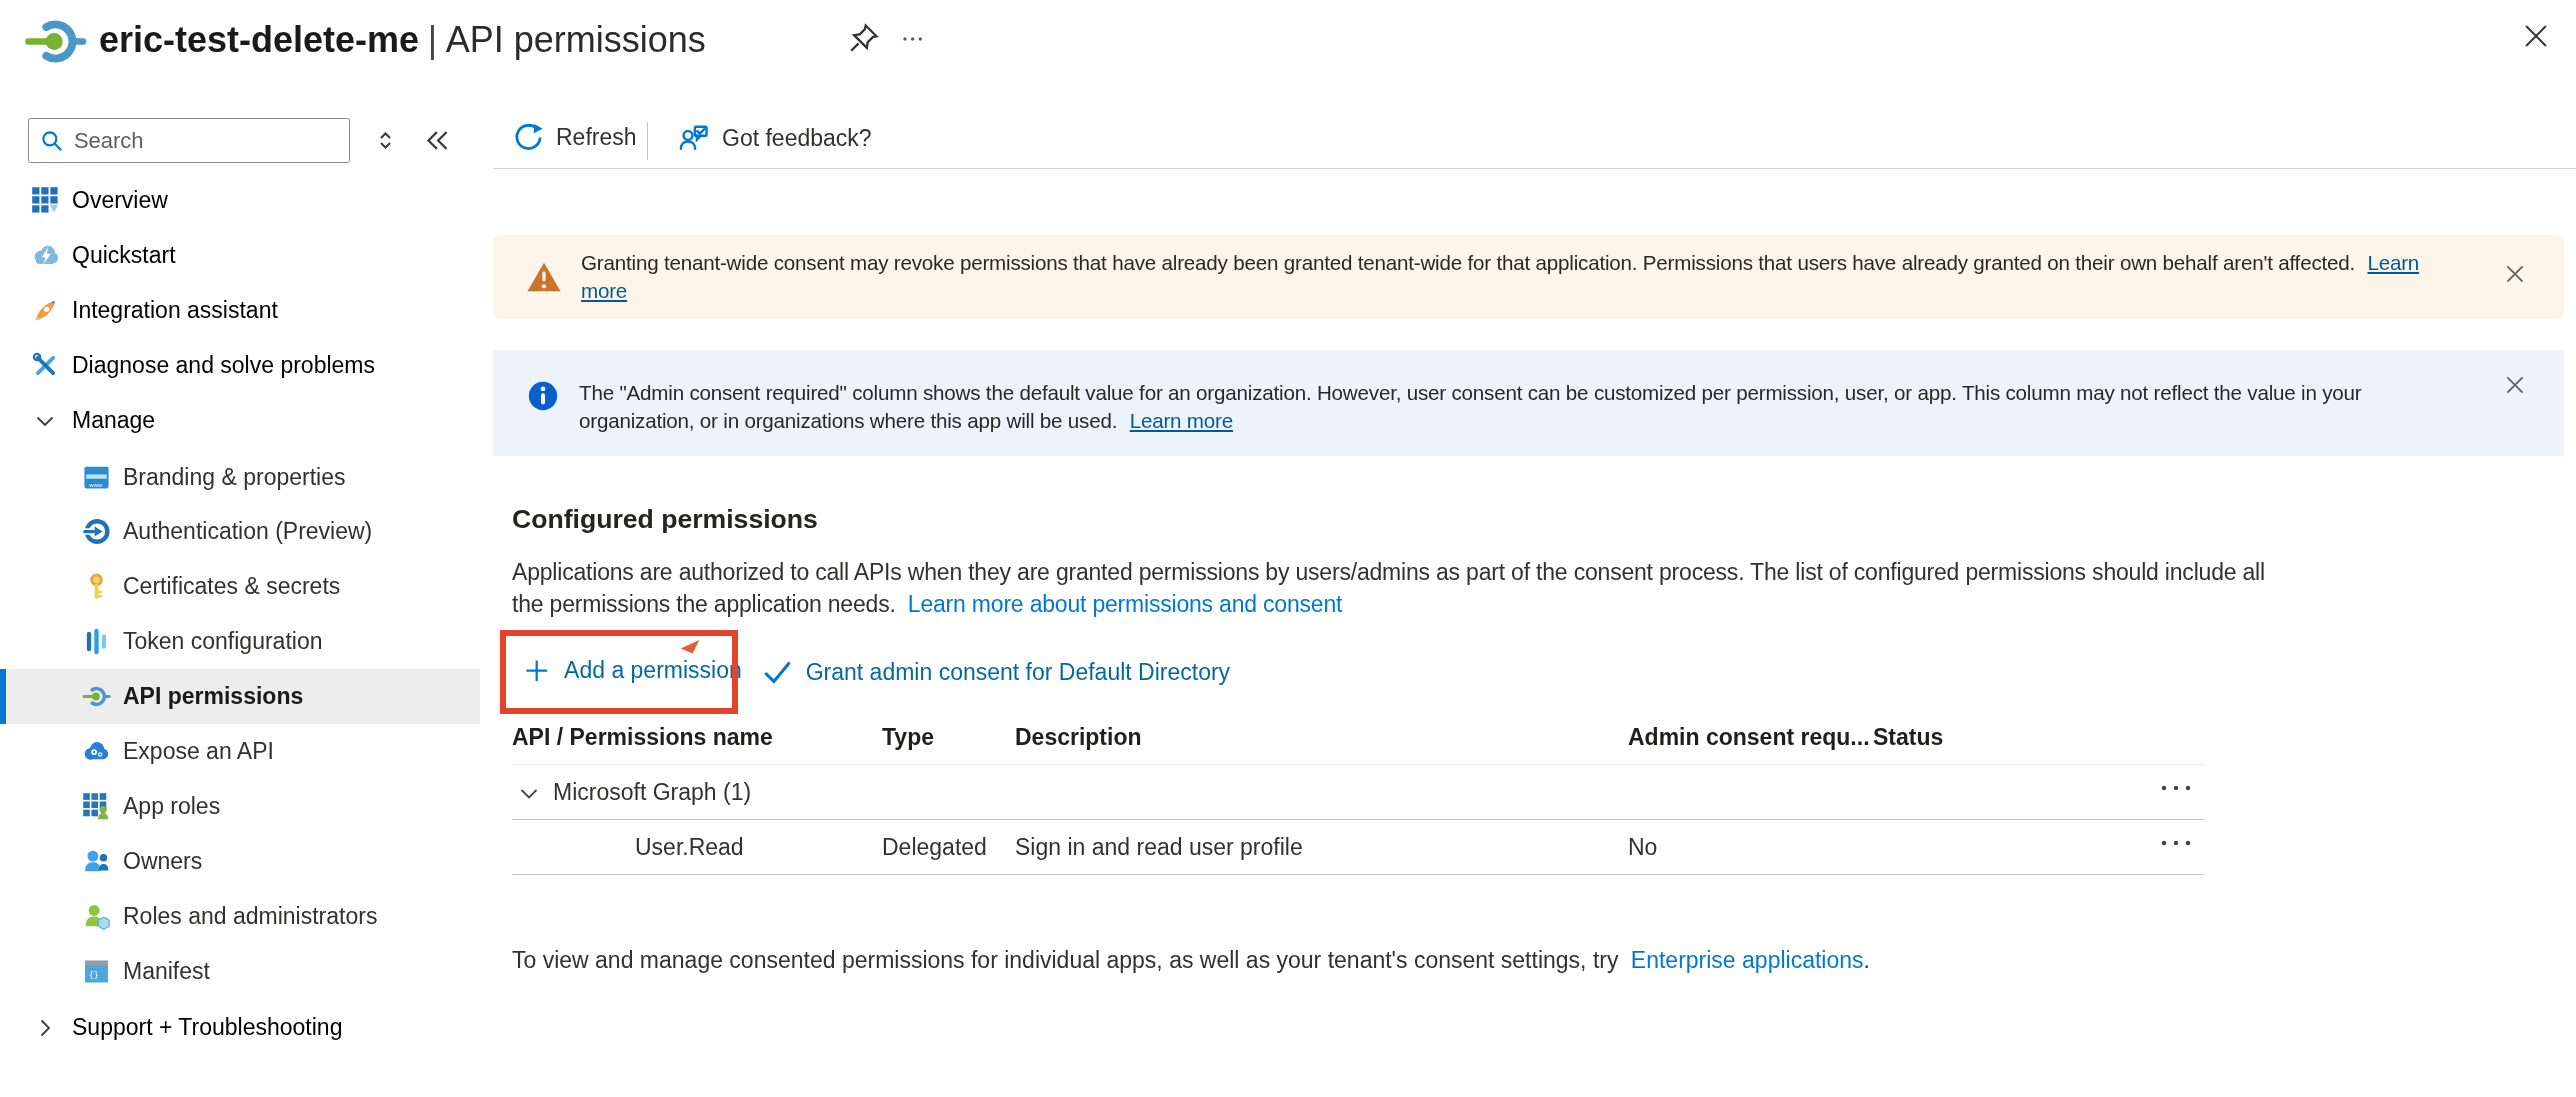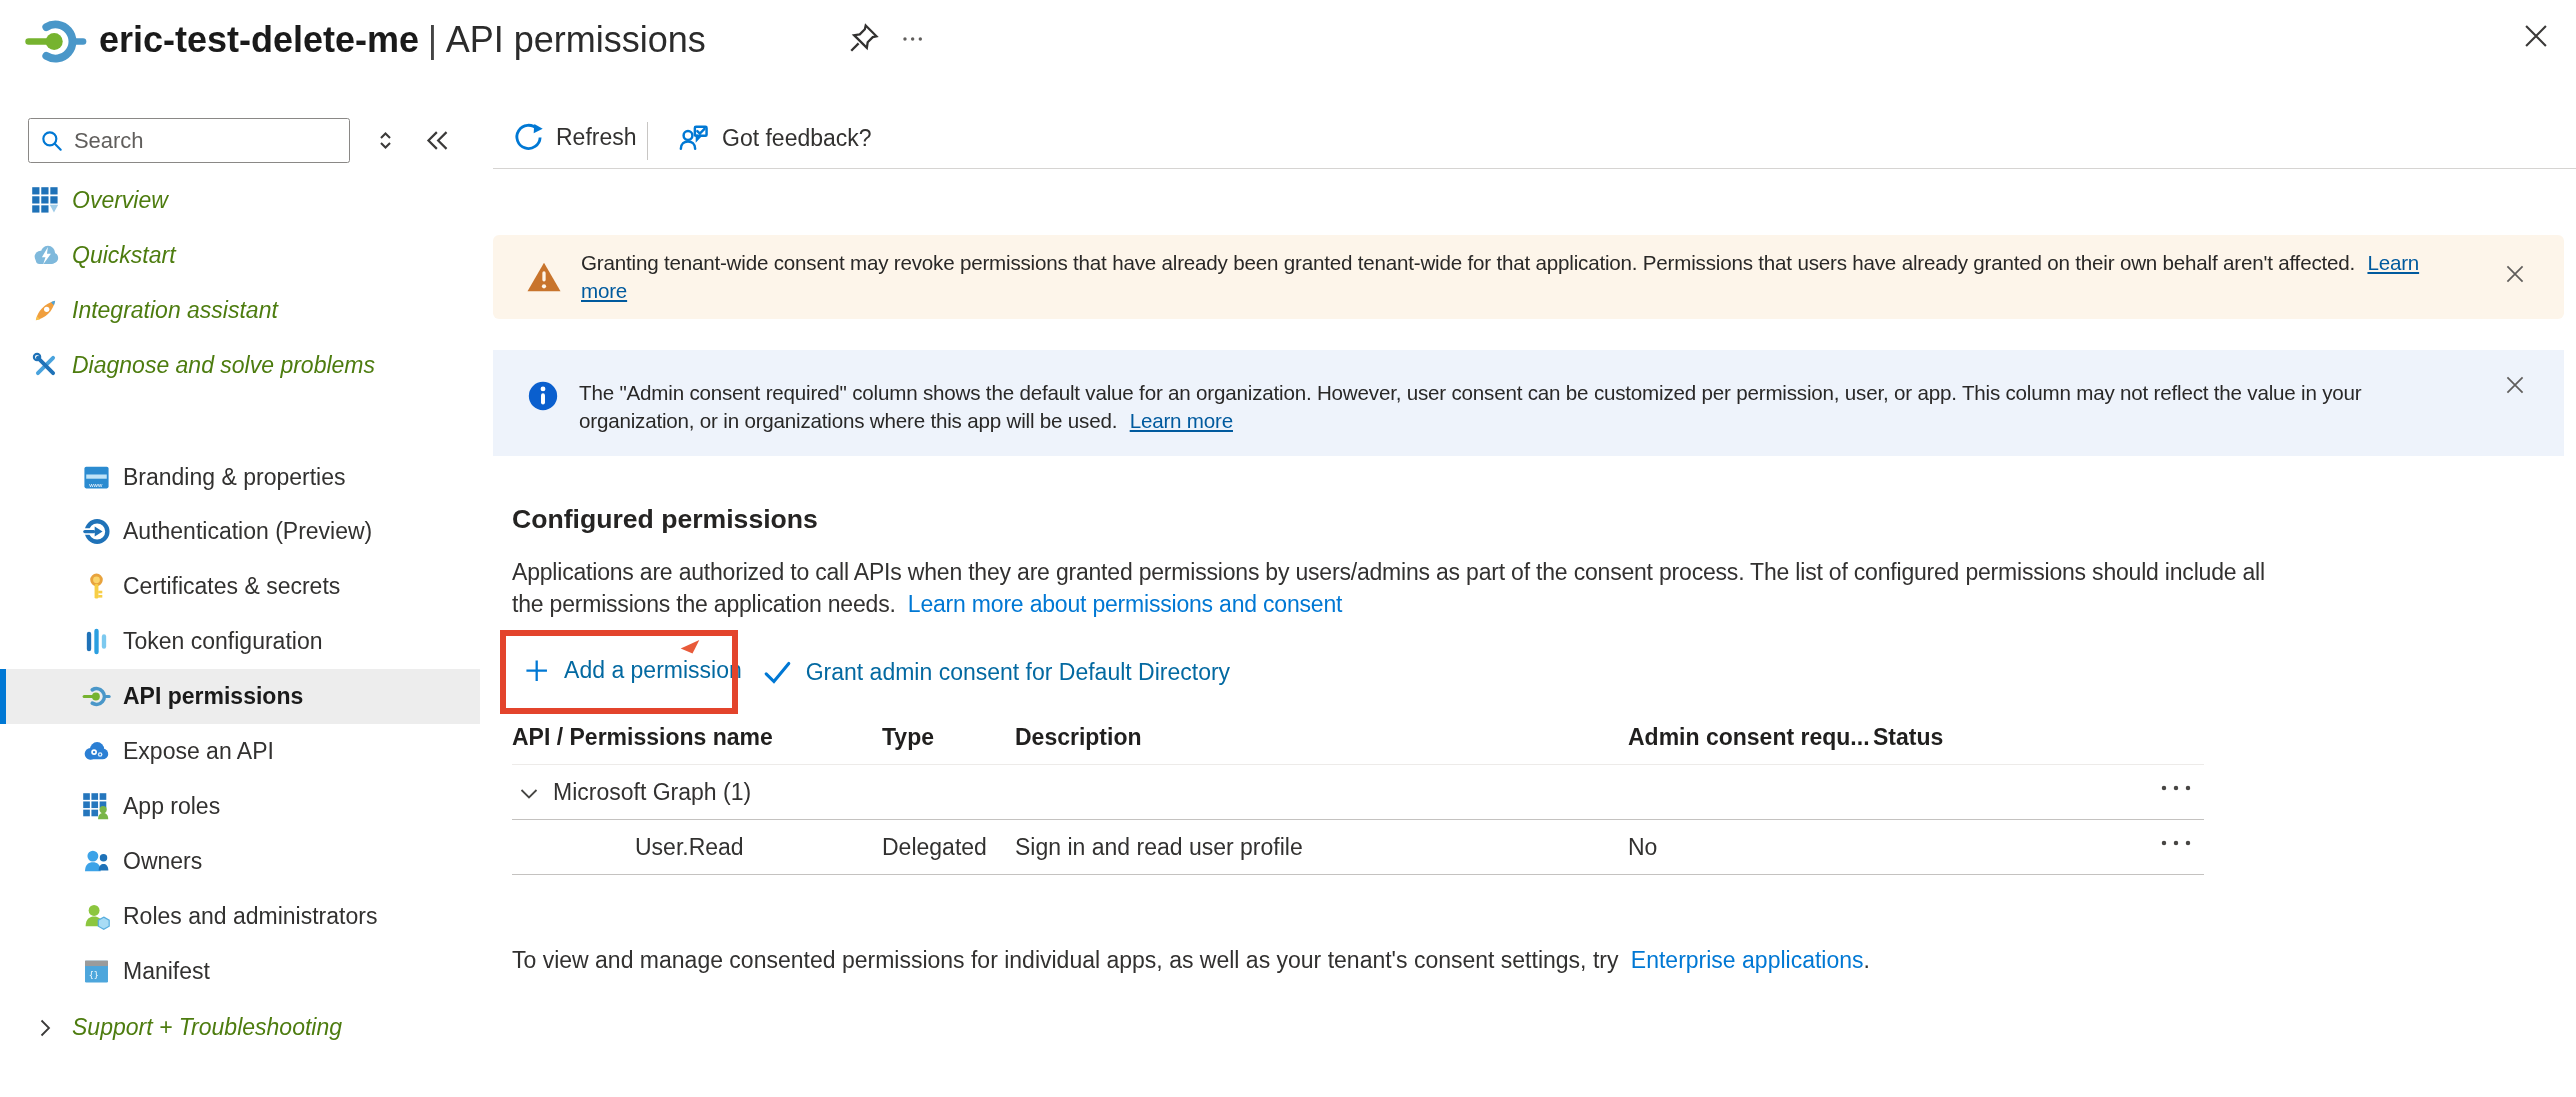--- a/index.html
+++ b/index.html
@@ -15,21 +15,21 @@
   .page-title .blade { font-weight:400; color:#2b2b2b; }
 
   
   .sidebar { position:absolute; left:0; top:86px; width:480px; height:1012px; background:#fff; }
   .searchbox { position:absolute; left:28px; top:32px; width:322px; height:45px; border:1.7px solid #8a8886; border-radius:2.6px; display:flex; align-items:center; padding:0 10.3px; gap:8.6px; background:#fff; }
   .searchbox input { border:none; outline:none; font-size:22px; color:#a16207; width:100%; font-family:inherit; }
   .searchbox input::placeholder { color:#605e5c; }
   .nav-item { position:absolute; left:0; width:480px; height:55px; display:flex; align-items:center; cursor:pointer; }
   .nav-item .ic { position:absolute; left:31px; width:29px; height:29px; }
   .nav-item .ic-sub { position:absolute; left:82px; width:29px; height:29px; }
-  .nav-item .lbl { position:absolute; left:72px; font-size:23px; color:#4d7c0f; white-space:nowrap;font-style:italic; }
+  .nav-item .lbl { position:absolute; left:72px; font-size:23px; color:#000000; white-space:nowrap; }
   .nav-item .lbl-sub { position:absolute; left:123px; font-size:23px; color:#323130; white-space:nowrap; }
   .nav-item.selected { background:#ededed; }
   .nav-item.selected::before { content:""; position:absolute; left:0; top:0; width:6px; height:55px; background:#0078d4; }
   .nav-item.selected .lbl-sub { font-weight:700; color:#1a1a1a; }
   .chev { position:absolute; left:33px; width:24px; height:24px; }
 
   
   .toolbar-btn { display:flex; align-items:center; gap:12px; font-size:23px; color:#323130; cursor:pointer; }
   .tb-divider { position:absolute; left:647px; top:122px; width:0.9px; height:38px; background:#c8c6c4; }
   .toolbar-rule { position:absolute; left:493px; top:168px; width:2083px; height:0.9px; background:#d6d4d2; }
@@ -166,20 +166,28 @@
     <span class="ic">
       <svg width="29" height="29" viewBox="0 0 24 24">
         <rect x="10.4" y="1.5" width="3.2" height="21" rx="1.6" fill="#4aa3dd" transform="rotate(45 12 12)"></rect>
         <rect x="10.4" y="1.5" width="3.2" height="21" rx="1.6" fill="#1f72b8" transform="rotate(-45 12 12)"></rect>
         <circle cx="5" cy="5" r="2.6" fill="none" stroke="#1f72b8" stroke-width="1.8"></circle>
       </svg>
     </span>
     <span class="lbl">Diagnose and solve problems</span>
   </div>
 
+  <div class="nav-item" style="top:307px;">
+    <span class="chev">
+      <svg width="24" height="24" viewBox="0 0 24 24" fill="none" stroke="#3b3a39" stroke-width="1.8">
+        <path d="M4.5 8.5 L12 16 L19.5 8.5"></path>
+      </svg>
+    </span>
+    <span class="lbl">Manage</span>
+  </div>
 
   <div class="nav-item" style="top:364px;">
     <span class="ic-sub">
       <svg width="29" height="29" viewBox="0 0 24 24">
         <rect x="2" y="3" width="20" height="18" rx="1.5" fill="#2b8bd0"></rect>
         <rect x="3.5" y="9.5" width="17" height="3.5" fill="#bfe3f7"></rect>
         <text x="6" y="19.5" font-size="5" fill="#fff" font-family="sans-serif">www</text>
       </svg>
     </span>
     <span class="lbl-sub">Branding &amp; properties</span>

